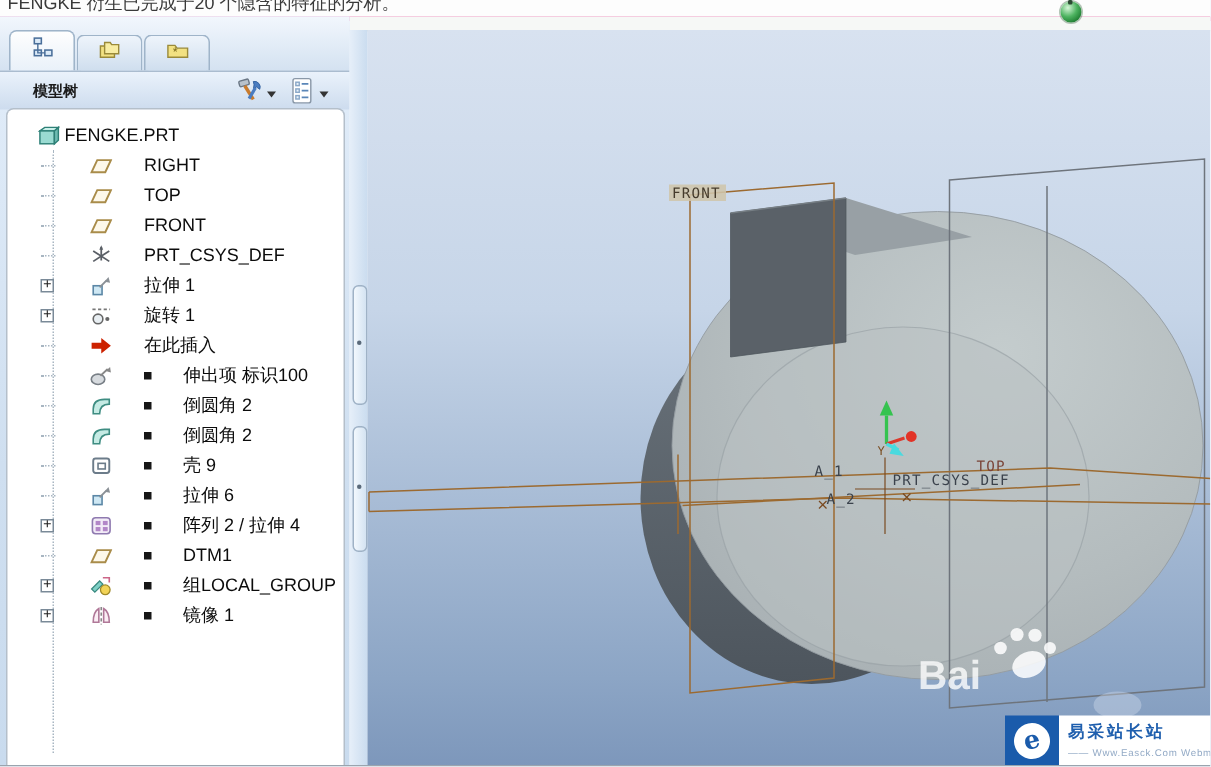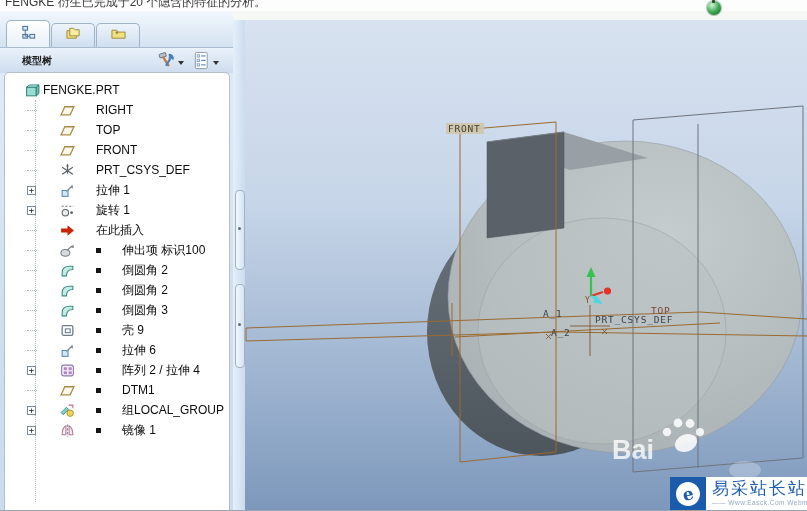--- a/index.html
+++ b/index.html
@@ -62,21 +62,21 @@
   .viewport{position:absolute;left:245px;top:20px;width:562px;height:491px;cursor:crosshair;
             background:linear-gradient(180deg,var(--vp-top,#d8e2f0),#c6d5e8 38%,#8ca5c5 88%,var(--vp-bottom,#7d97bb));}
   .viewport svg.scene{position:absolute;left:0;top:0;}
 
   
   .badge{position:absolute;left:670px;top:477px;width:140px;height:34px;display:flex;z-index:6;}
   .badge-logo{width:36px;height:34px;background:var(--logo-blue,#1a5bab);display:flex;align-items:center;justify-content:center;flex:none;}
   .badge-logo .ecirc{width:24px;height:24px;background:#fff;border-radius:50%;display:flex;align-items:center;justify-content:center;
                      color:var(--logo-blue,#1a5bab);font-weight:bold;font-size:17px;font-family:"DejaVu Serif",serif;transform:rotate(-12deg);}
   .badge-text{flex:1;background:#fff;padding:1px 5px 0 6px;overflow:hidden;}
-  .badge-site{font-size:17px;font-weight:normal;color:#1f5fae;letter-spacing:2px;line-height:21px;white-space:nowrap;}
+  .badge-site{font-size:11px;font-weight:bold;color:#1f5fae;letter-spacing:2px;line-height:21px;white-space:nowrap;}
   .badge-sub{font-size:6.5px;color:#93aac6;white-space:nowrap;letter-spacing:.5px;}
 </style>
 </head>
 <body>
 
 <div class="app">
 
   <div class="message-bar">
     <span>FENGKE 衍生已完成于20 个隐含的特征的分析。</span>
   </div>
@@ -276,32 +276,20 @@
             </span>
             <span class="supmark"></span>
             <span class="lbl">倒圆角 2</span>
           </div>
           <div class="trow lvl1">
             <span class="slot">
               <span class="stub"></span>
             </span>
             <span class="ticon">
               <svg viewBox="0 0 14 14">
-                <path d="M2,12 L2,9 Q2,3 9,3 L12,3 L12,6 Q6,6 6,12 Z" fill="#c5ebe4" stroke="#3f8d82"></path>
-              </svg>
-            </span>
-            <span class="supmark"></span>
-            <span class="lbl">倒圆角 3</span>
-          </div>
-          <div class="trow lvl1">
-            <span class="slot">
-              <span class="stub"></span>
-            </span>
-            <span class="ticon">
-              <svg viewBox="0 0 14 14">
                 <rect x="2" y="2.5" width="10" height="9" rx="1.5" fill="none" stroke="#6c7c8a" stroke-width="1.2"></rect>
                 <rect x="5" y="5.5" width="4.5" height="3.5" fill="none" stroke="#6c7c8a"></rect>
               </svg>
             </span>
             <span class="supmark"></span>
             <span class="lbl">壳 9</span>
           </div>
           <div class="trow lvl1">
             <span class="slot">
               <span class="stub"></span>

